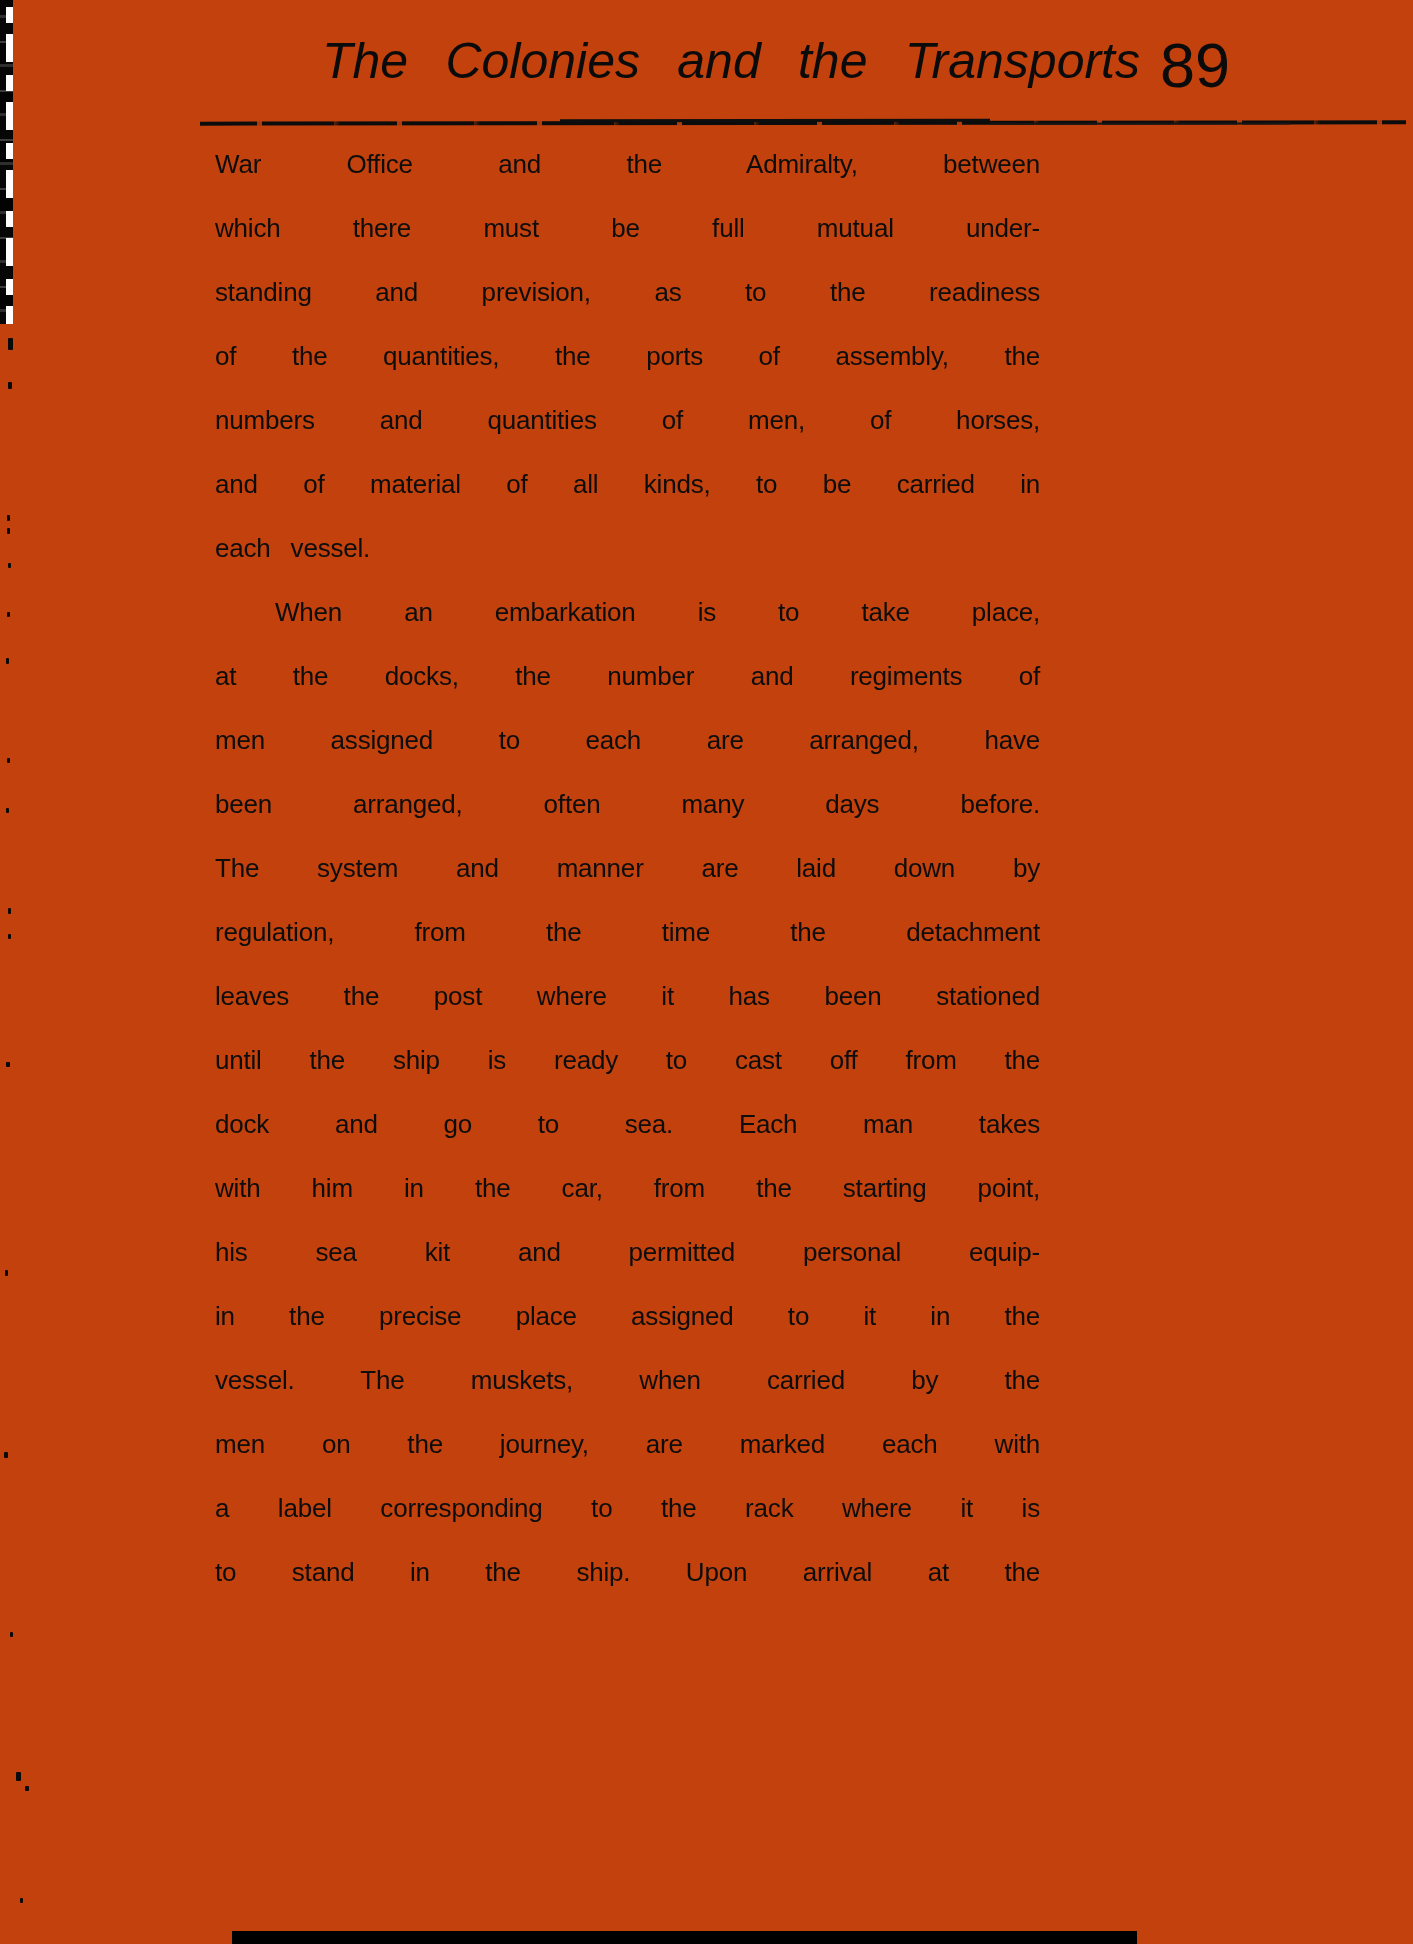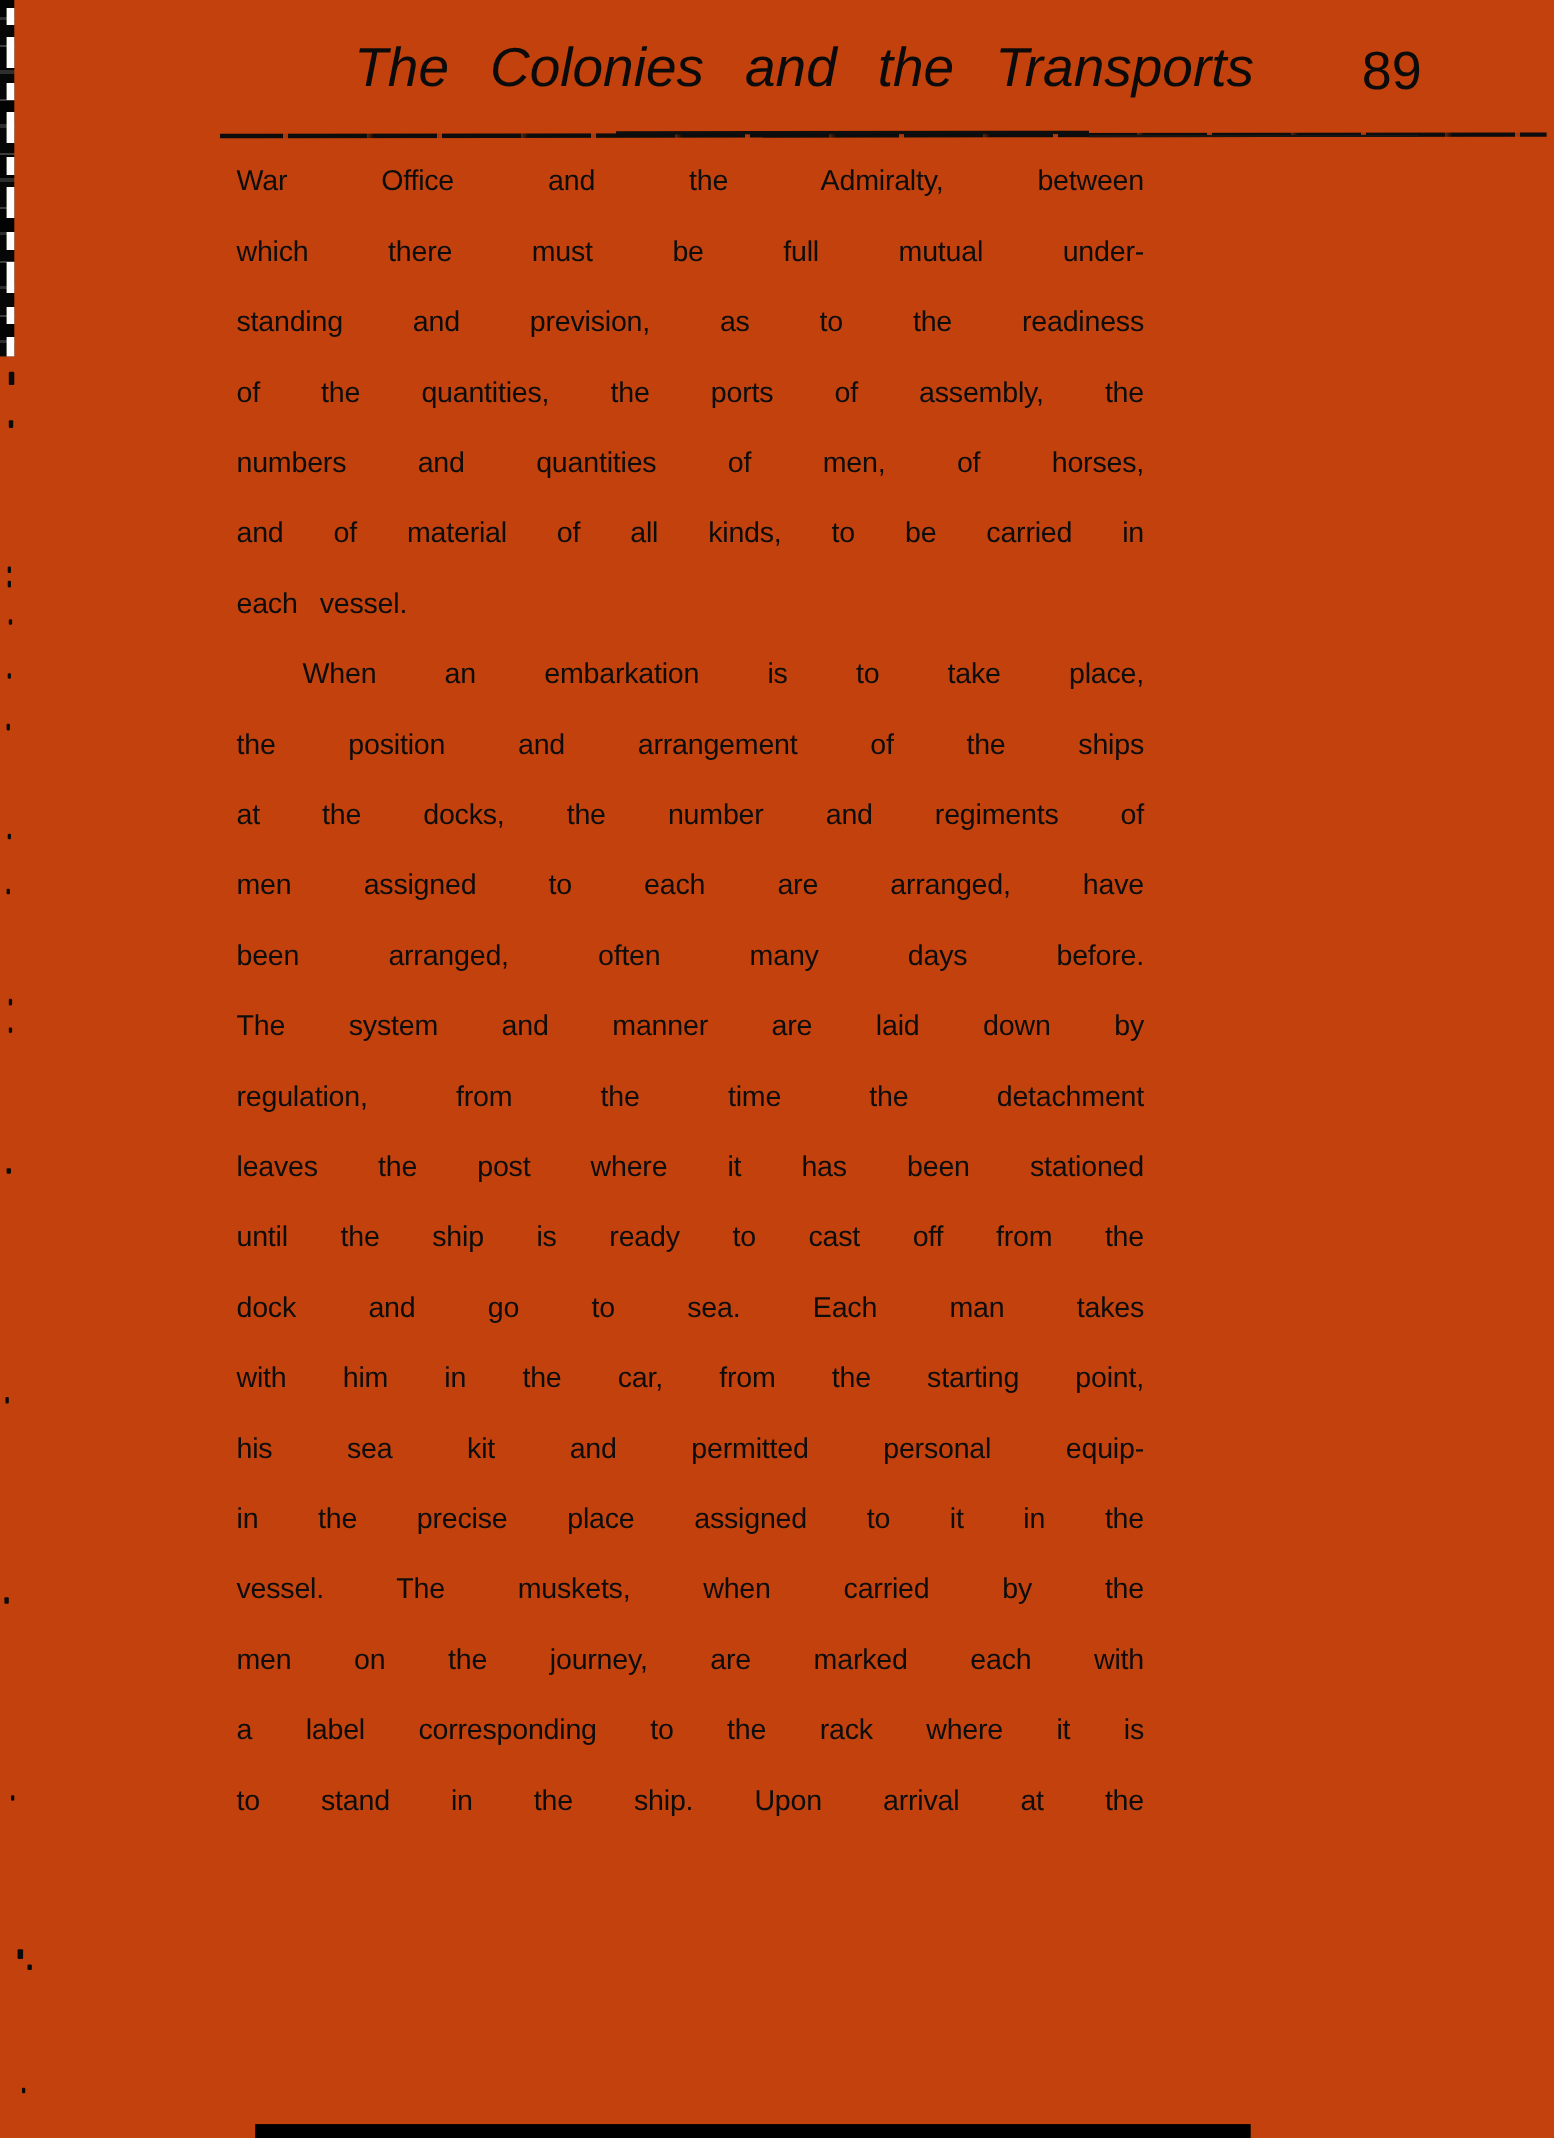--- a/index.html
+++ b/index.html
@@ -22,23 +22,23 @@
     font-style: italic;
     font-size: 50px;
     line-height: 62px;
     text-align: justify;
     text-align-last: justify;
     color: #0b0b0b;
     white-space: nowrap;
   }
   .page-number {
     position: absolute;
-    left: 1238px;
+    left: 1160px;
     top: 36px;
-    font-size: 49px;
+    font-size: 63px;
     line-height: 58px;
     color: #0b0b0b;
   }
 
   
   .head-rule {
     position: absolute;
     left: 200px;
     top: 121px;
     width: 1206px;
@@ -161,21 +161,20 @@
 
   <div class="text-block">
     <div class="tl">War Office and the Admiralty, between</div>
     <div class="tl">which there must be full mutual under-</div>
     <div class="tl">standing and prevision, as to the readiness</div>
     <div class="tl">of the quantities, the ports of assembly, the</div>
     <div class="tl">numbers and quantities of men, of horses,</div>
     <div class="tl">and of material of all kinds, to be carried in</div>
     <div class="tl pend">each vessel.</div>
     <div class="tl ind">When an embarkation is to take place,</div>
-    <div class="tl">the position and arrangement of the ships</div>
     <div class="tl">at the docks, the number and regiments of</div>
     <div class="tl">men assigned to each are arranged, have</div>
     <div class="tl">been arranged, often many days before.</div>
     <div class="tl">The system and manner are laid down by</div>
     <div class="tl">regulation, from the time the detachment</div>
     <div class="tl">leaves the post where it has been stationed</div>
     <div class="tl">until the ship is ready to cast off from the</div>
     <div class="tl">dock and go to sea.  Each man takes</div>
     <div class="tl">with him in the car, from the starting point,</div>
     <div class="tl">his sea kit and permitted personal equip-</div>

